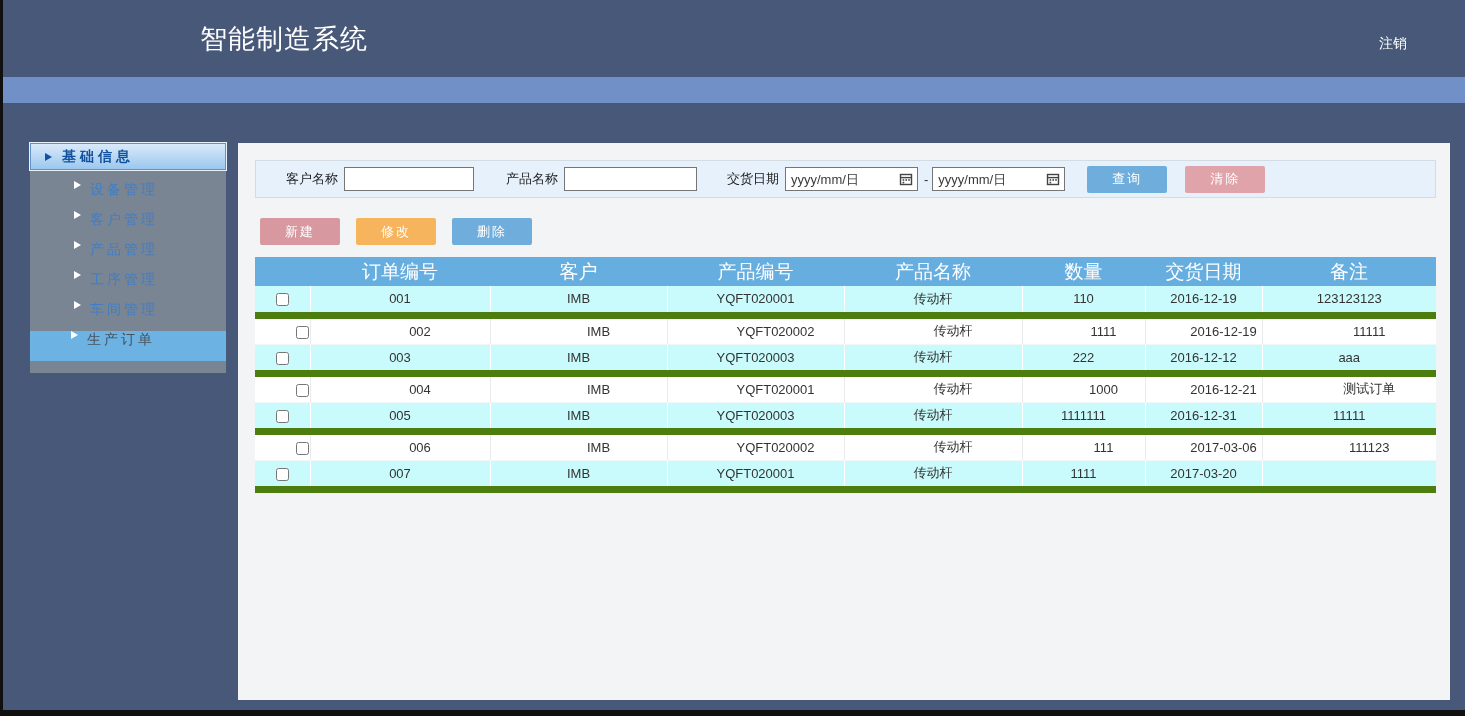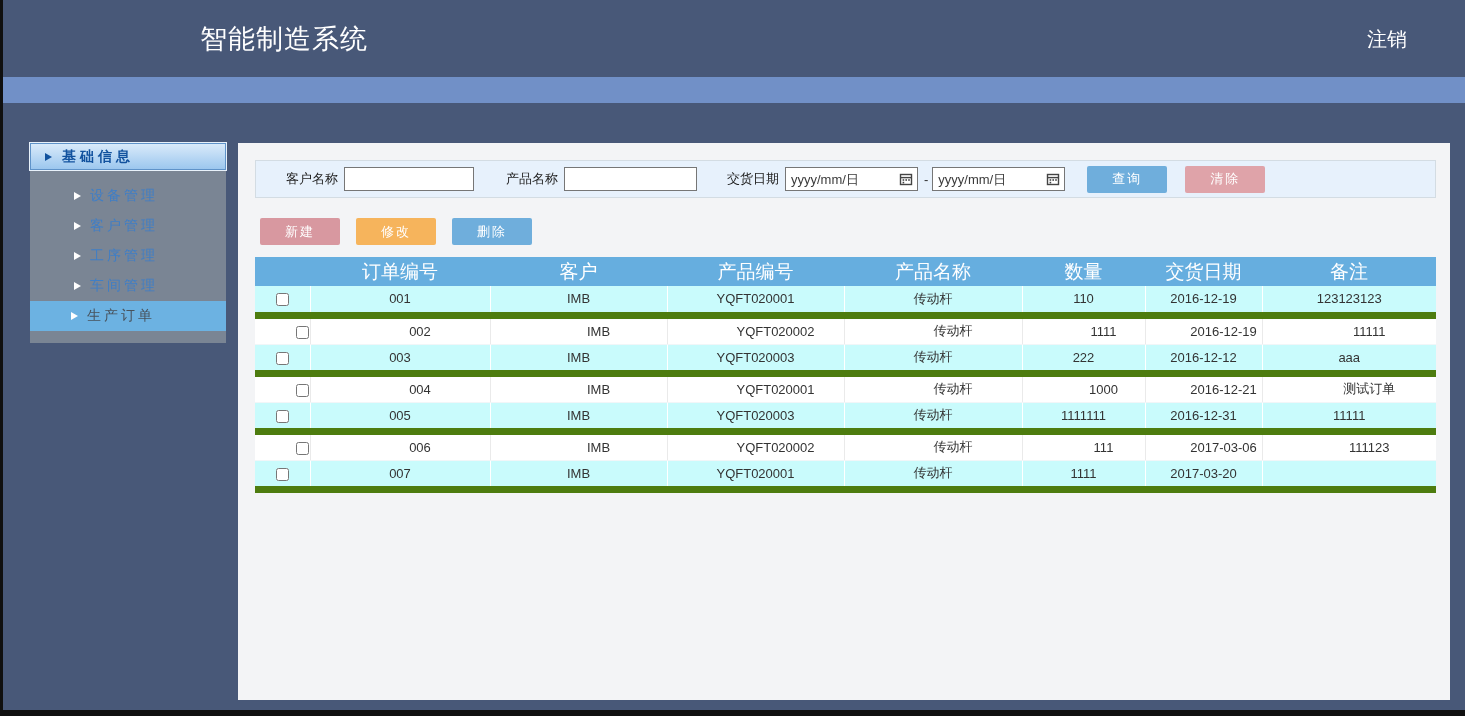--- a/index.html
+++ b/index.html
@@ -8,34 +8,34 @@
     position: relative;
     background: #101010;
     font-family: "Liberation Sans", "DejaVu Sans", sans-serif;
     overflow: hidden;
   }
   .app { position:absolute; top:0; left:3px; right:0; bottom:6px; background:#485878; overflow:hidden; }
 
   
   .topbar { position:absolute; top:0; left:0; right:0; height:77px; background:#485878; }
   .app-title { position:absolute; left:197px; top:21px; font-size:27px; color:#ffffff; letter-spacing:1px; }
-  .logout { position:absolute; right:58px; top:26px; font-size:20px; color:#ffffff; cursor:pointer; }
+  .logout { position:absolute; right:58px; top:35px; font-size:14px; color:#ffffff; cursor:pointer; }
   .banner-strip { position:absolute; top:77px; left:0; right:0; height:26px; background:#7190C7; }
 
   
   .sidebar { position:absolute; left:27px; top:143px; width:196px; }
   .side-header {
     height:27px; line-height:25px; padding-left:14px;
     background:linear-gradient(#d9eafa, #9cc7ee);
     border:1px solid #5f93c9; outline:1px solid #e8f1fa;
     color:#12529E; font-weight:bold; font-size:14px; letter-spacing:4px;
     display:flex; align-items:center; cursor:pointer;
   }
   .side-body { background:#7A8594; padding:11px 0 12px 0; }
-  .side-item { height:30px; display:flex; align-items:center; padding-left:44px; cursor:pointer; }
+  .side-item { height:30px; display:flex; padding-left:44px; cursor:pointer; }
   .side-item.active { background:#6CB2E2;padding-left:41px; }
   .tri { width:0; height:0; border-left:7px solid #ffffff; border-top:4.5px solid transparent; border-bottom:4.5px solid transparent; margin-right:9px; }
   .tri.dark { border-left-color:#12529E; margin-right:10px; }
   .side-label { color:#3F7EC6; font-size:14px; letter-spacing:3px; }
   .side-item.active .side-label { color:#48525C; }
 
   
   .panel { position:absolute; left:235px; top:143px; width:1212px; height:557px; background:#F3F4F6; }
 
   
@@ -102,20 +102,24 @@
       <span>基础信息</span>
     </div>
     <div class="side-body">
         <div class="side-item">
           <span class="tri"></span>
           <span class="side-label">设备管理</span>
         </div>
         <div class="side-item">
           <span class="tri"></span>
           <span class="side-label">客户管理</span>
+        </div>
+        <div class="side-item">
+          <span class="tri"></span>
+          <span class="side-label">产品管理</span>
         </div>
         <div class="side-item">
           <span class="tri"></span>
           <span class="side-label">工序管理</span>
         </div>
         <div class="side-item">
           <span class="tri"></span>
           <span class="side-label">车间管理</span>
         </div>
         <div class="side-item active">

